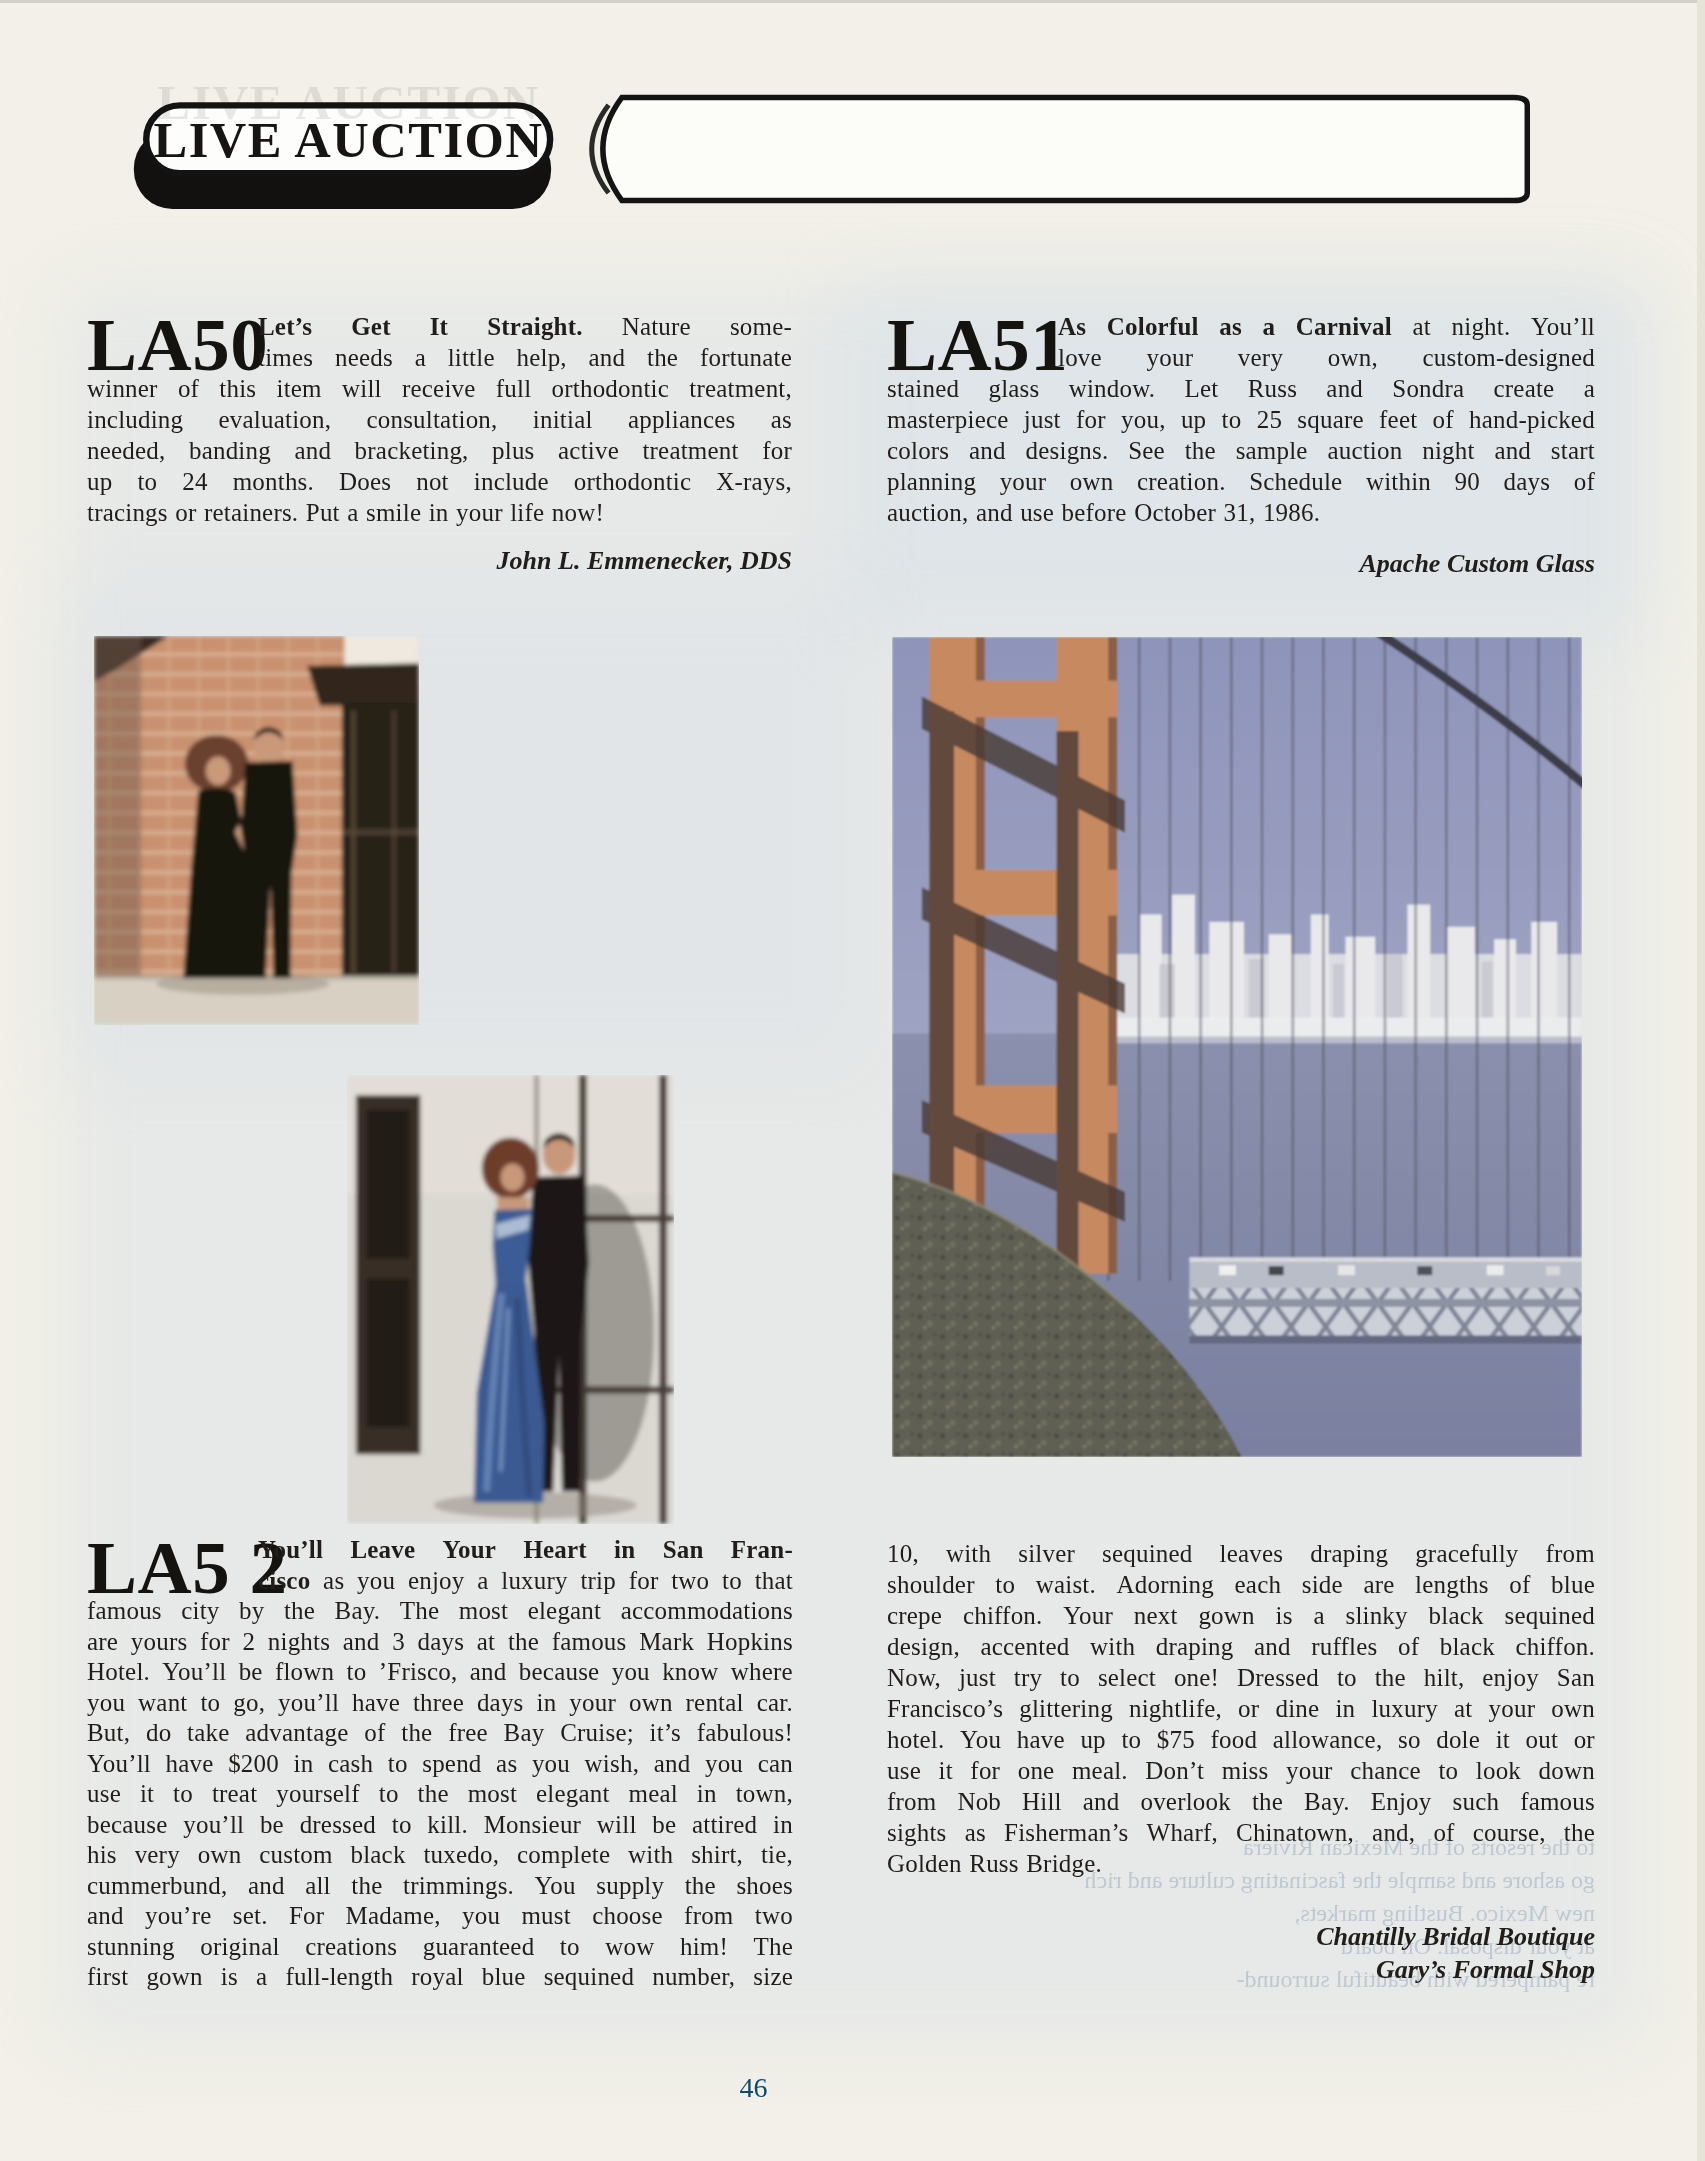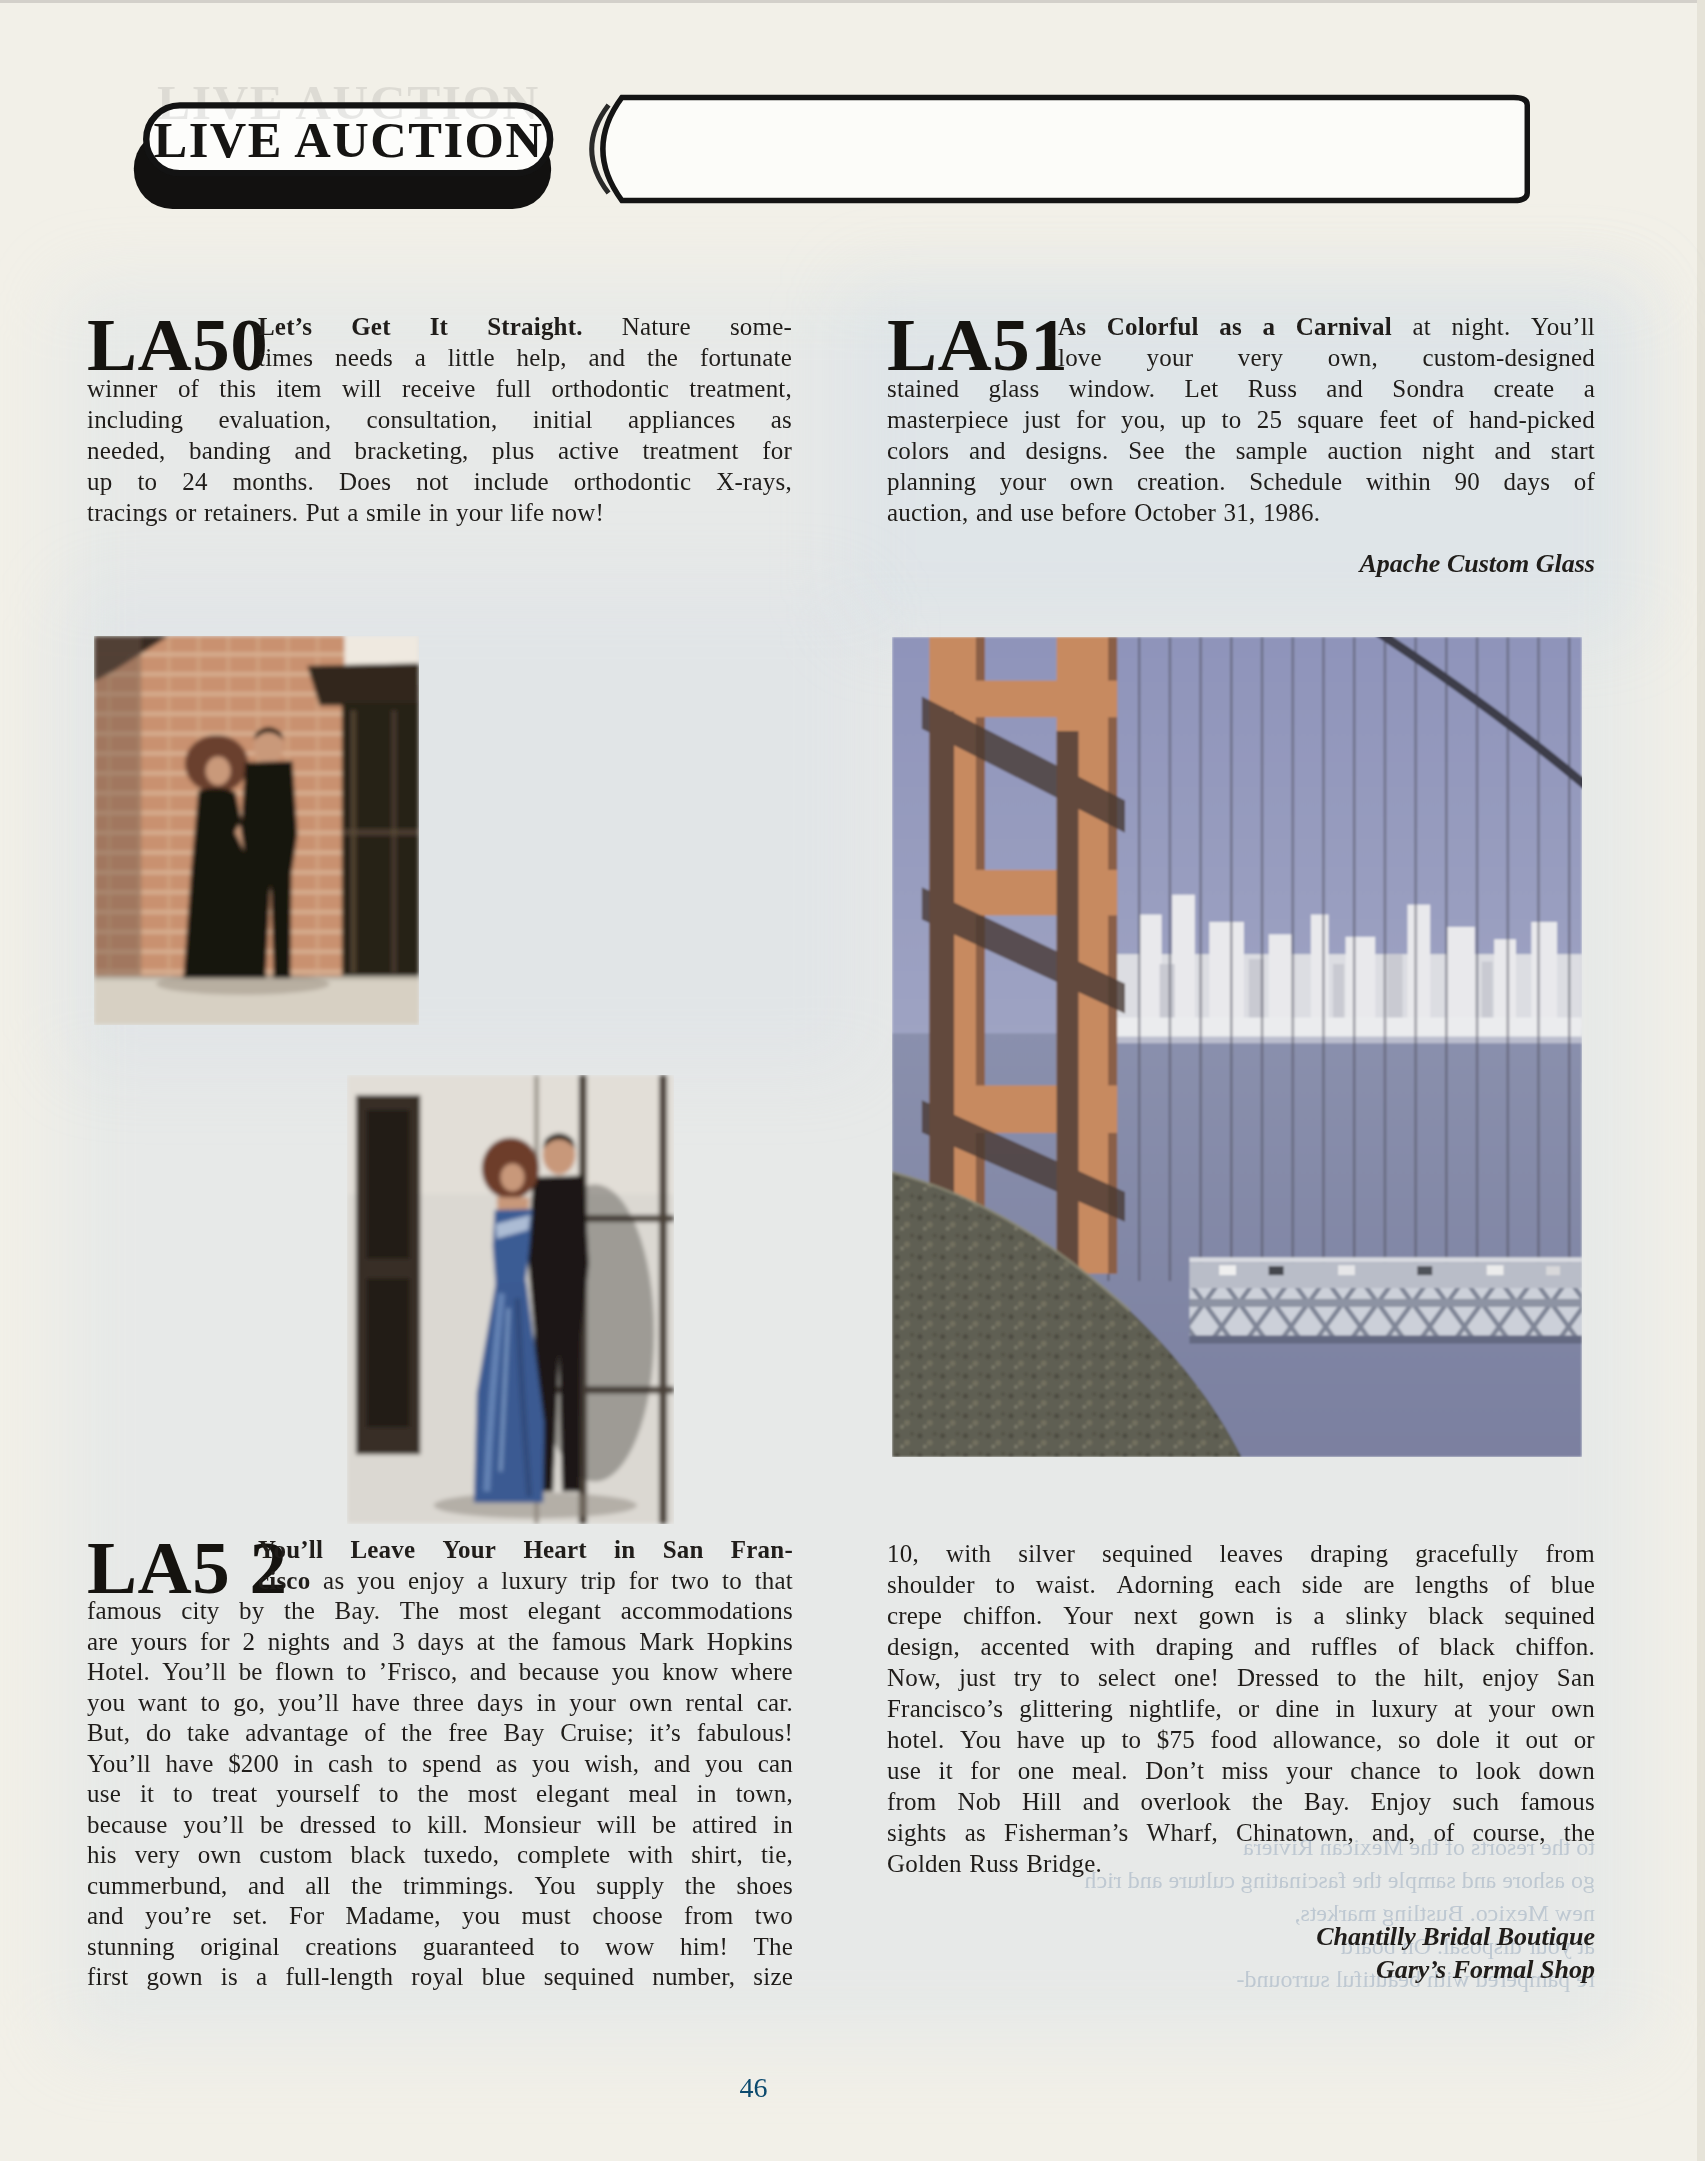--- a/index.html
+++ b/index.html
@@ -60,20 +60,21 @@
     <div class="para">
         <div class="line indent"><span class="b">Let’s</span><span class="b">Get</span><span class="b">It</span><span class="b">Straight.</span><span>Nature</span><span>some-</span></div>
         <div class="line indent"><span>times</span><span>needs</span><span>a</span><span>little</span><span>help,</span><span>and</span><span>the</span><span>fortunate</span></div>
         <div class="line"><span>winner</span><span>of</span><span>this</span><span>item</span><span>will</span><span>receive</span><span>full</span><span>orthodontic</span><span>treatment,</span></div>
         <div class="line"><span>including</span><span>evaluation,</span><span>consultation,</span><span>initial</span><span>appliances</span><span>as</span></div>
         <div class="line"><span>needed,</span><span>banding</span><span>and</span><span>bracketing,</span><span>plus</span><span>active</span><span>treatment</span><span>for</span></div>
         <div class="line"><span>up</span><span>to</span><span>24</span><span>months.</span><span>Does</span><span>not</span><span>include</span><span>orthodontic</span><span>X-rays,</span></div>
         <div class="line last"><span>tracings</span><span>or</span><span>retainers.</span><span>Put</span><span>a</span><span>smile</span><span>in</span><span>your</span><span>life</span><span>now!</span></div>
       </div>
   </div>
+  <div class="credit" style="left:87px;top:546px;width:705px;">John L. Emmenecker, DDS</div>
 
   <div class="col" style="left:887px;top:313px;width:708px;">
     <div class="item-label">LA51</div>
     <div class="para">
         <div class="line indent"><span class="b">As</span><span class="b">Colorful</span><span class="b">as</span><span class="b">a</span><span class="b">Carnival</span><span>at</span><span>night.</span><span>You’ll</span></div>
         <div class="line indent"><span>love</span><span>your</span><span>very</span><span>own,</span><span>custom-designed</span></div>
         <div class="line"><span>stained</span><span>glass</span><span>window.</span><span>Let</span><span>Russ</span><span>and</span><span>Sondra</span><span>create</span><span>a</span></div>
         <div class="line"><span>masterpiece</span><span>just</span><span>for</span><span>you,</span><span>up</span><span>to</span><span>25</span><span>square</span><span>feet</span><span>of</span><span>hand-picked</span></div>
         <div class="line"><span>colors</span><span>and</span><span>designs.</span><span>See</span><span>the</span><span>sample</span><span>auction</span><span>night</span><span>and</span><span>start</span></div>
         <div class="line"><span>planning</span><span>your</span><span>own</span><span>creation.</span><span>Schedule</span><span>within</span><span>90</span><span>days</span><span>of</span></div>

